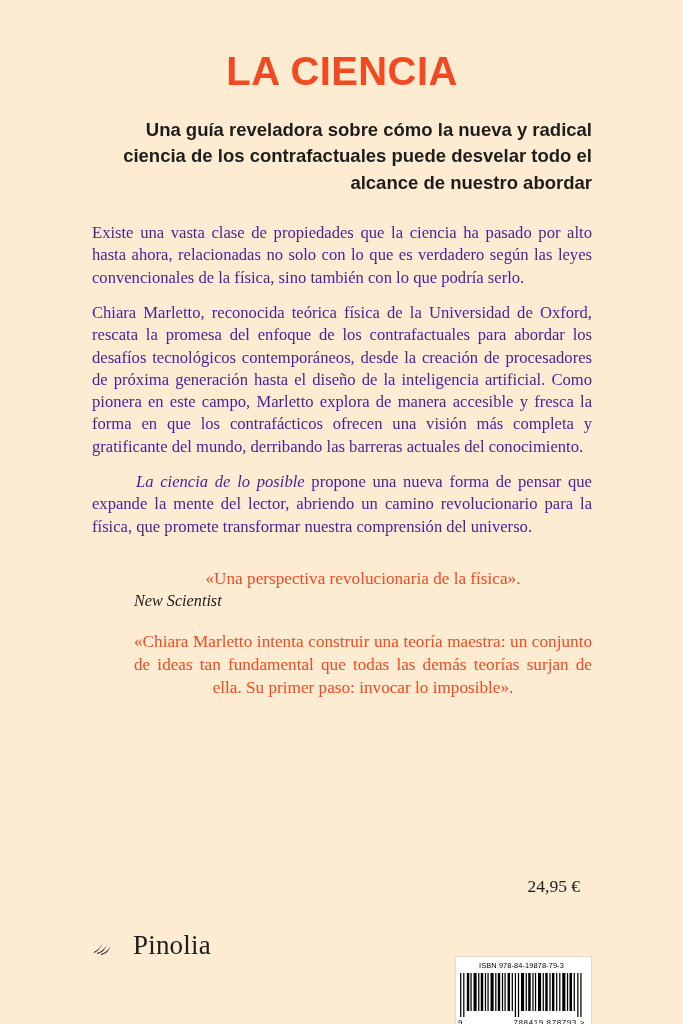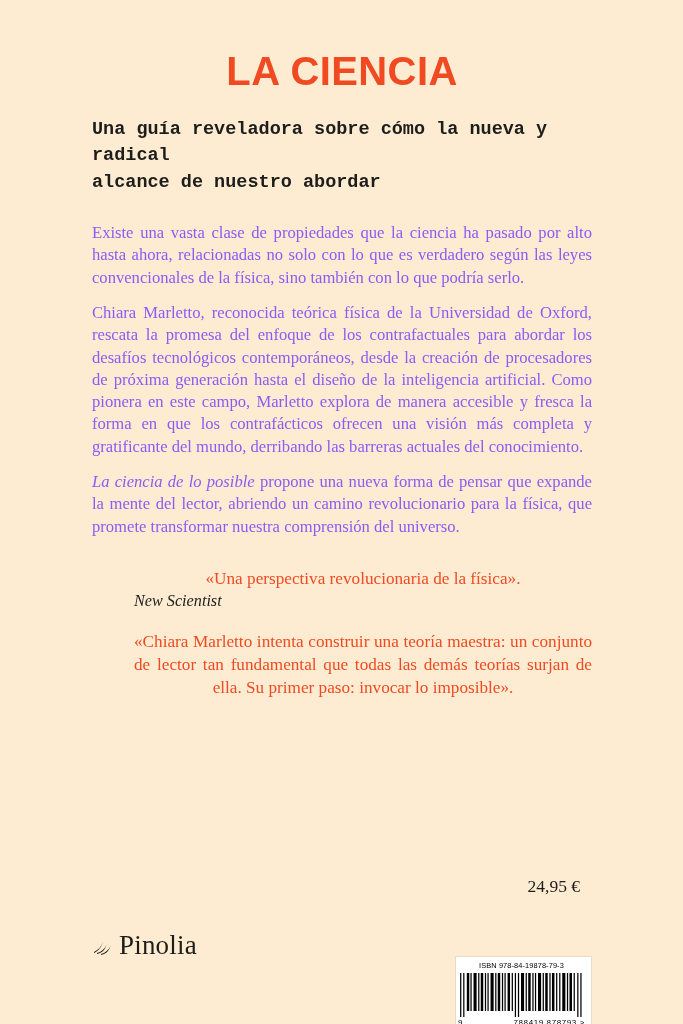--- a/index.html
+++ b/index.html
@@ -37,45 +37,46 @@
     font-size: 40px;
     line-height: 1.18;
     letter-spacing: 0.4px;
   }
   .title .line {
     display: block;
     white-space: nowrap;
   }
   .subtitle {
     margin: 22px 0 0 0;
-    text-align: left;
-    color: #1d1d1b;
-    font-family: Liberation Mono, monospace;
+    text-align: right;
+    color: #1d1d1b;
+    font-family: Liberation Sans, sans-serif;
     font-weight: bold;
     font-size: 18.5px;
     line-height: 1.42;
   }
   .subtitle .line {
     display: block;
   }
   .body-copy {
     margin-top: 26px;
   }
   .body-copy p {
     margin: 0 0 13px 0;
     text-align: justify;
-    color: #8b5cf6;
+    color: #4c1d95;
     font-size: 16.6px;
     line-height: 1.345;
     font-family: "Liberation Serif", serif;
   }
   .body-copy p:last-child {
     margin-bottom: 0;
   }
   .body-copy em {
+    margin-left: 44px;
   }
   .quotes {
     margin-top: 30px;
     margin-left: 42px;
   }
   .quote {
     margin-bottom: 20px;
   }
   .quote-text {
     margin: 0;
@@ -139,21 +140,21 @@
     margin-top: 1px;
     padding: 0 1px;
     letter-spacing: 0.6px;
   }
   .publisher {
     position: absolute;
     left: 0;
     top: 932px;
     display: flex;
     align-items: flex-end;
-    gap: 3px;
+    gap: 17px;
   }
   .publisher-mark {
     display: block;
     margin-bottom: 3px;
   }
   .publisher-name {
     color: #1d1d1b;
     font-family: "Liberation Serif", serif;
     font-size: 27px;
     letter-spacing: 0.2px;
@@ -165,36 +166,37 @@
 
 <div class="cover">
   <div class="inner">
 
     <h1 class="title">
       <span class="line">LA CIENCIA</span>
     </h1>
 
     <div class="subtitle">
       <span class="line">Una guía reveladora sobre cómo la nueva y radical</span>
+      <span class="line">ciencia de los contrafactuales puede desvelar todo el</span>
       <span class="line">alcance de nuestro abordar</span>
     </div>
 
     <div class="body-copy">
       <p>Existe una vasta clase de propiedades que la ciencia ha pasado por alto hasta ahora, relacionadas no solo con lo que es verdadero según las leyes convencionales de la física, sino también con lo que podría serlo.</p>
       <p>Chiara Marletto, reconocida teórica física de la Universidad de Oxford, rescata la promesa del enfoque de los contrafactuales para abordar los desafíos tecnológicos contemporáneos, desde la creación de procesadores de próxima generación hasta el diseño de la inteligencia artificial. Como pionera en este campo, Marletto explora de manera accesible y fresca la forma en que los contrafácticos ofrecen una visión más completa y gratificante del mundo, derribando las barreras actuales del conocimiento.</p>
       <p><em>La ciencia de lo posible</em><span> propone una nueva forma de pensar que expande la mente del lector, abriendo un camino revolucionario para la física, que promete transformar nuestra comprensión del universo.</span></p>
     </div>
 
     <div class="quotes">
       <div class="quote">
         <p class="quote-text">«Una perspectiva revolucionaria de la física».</p>
         <p class="quote-source">New Scientist</p>
       </div>
       <div class="quote">
-        <p class="quote-text justified">«Chiara Marletto intenta construir una teoría maestra: un conjunto de lector tan fundamental que todas las demás teorías surjan de ella. Su primer paso: invocar lo imposible».</p>
+        <p class="quote-text justified">«Chiara Marletto intenta construir una teoría maestra: un conjunto de ideas tan fundamental que todas las demás teorías surjan de ella. Su primer paso: invocar lo imposible».</p>
       </div>
     </div>
 
     <div class="price">24,95 €</div>
 
     <div class="barcode-box">
       <div class="isbn-text">ISBN 978-84-19878-79-3</div>
       <svg class="bars" viewBox="0 0 125 44" preserveAspectRatio="none">
         <rect x="0" y="0" width="125" height="44" fill="#ffffff"></rect>
         <g fill="#000000">

